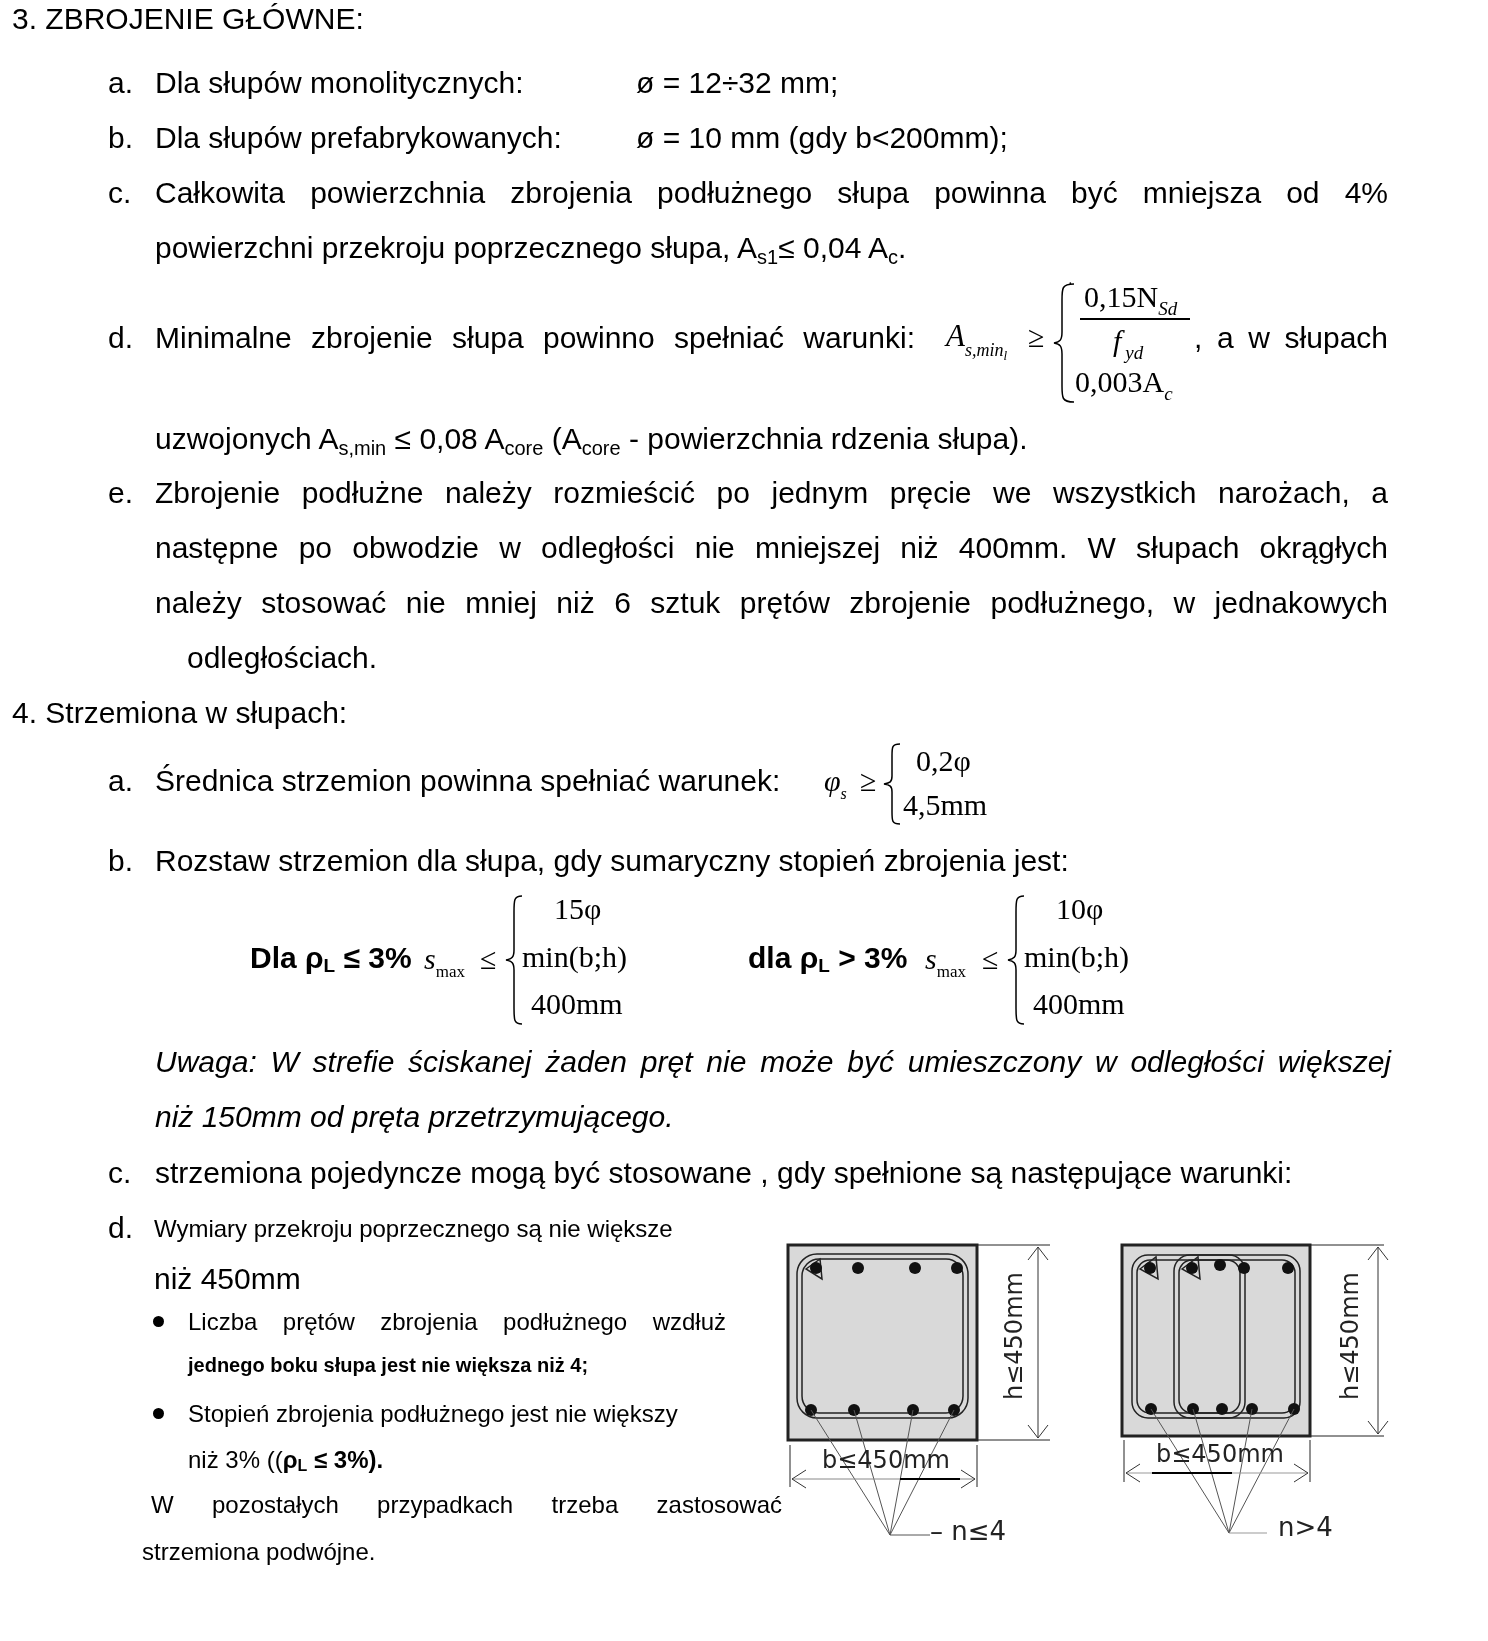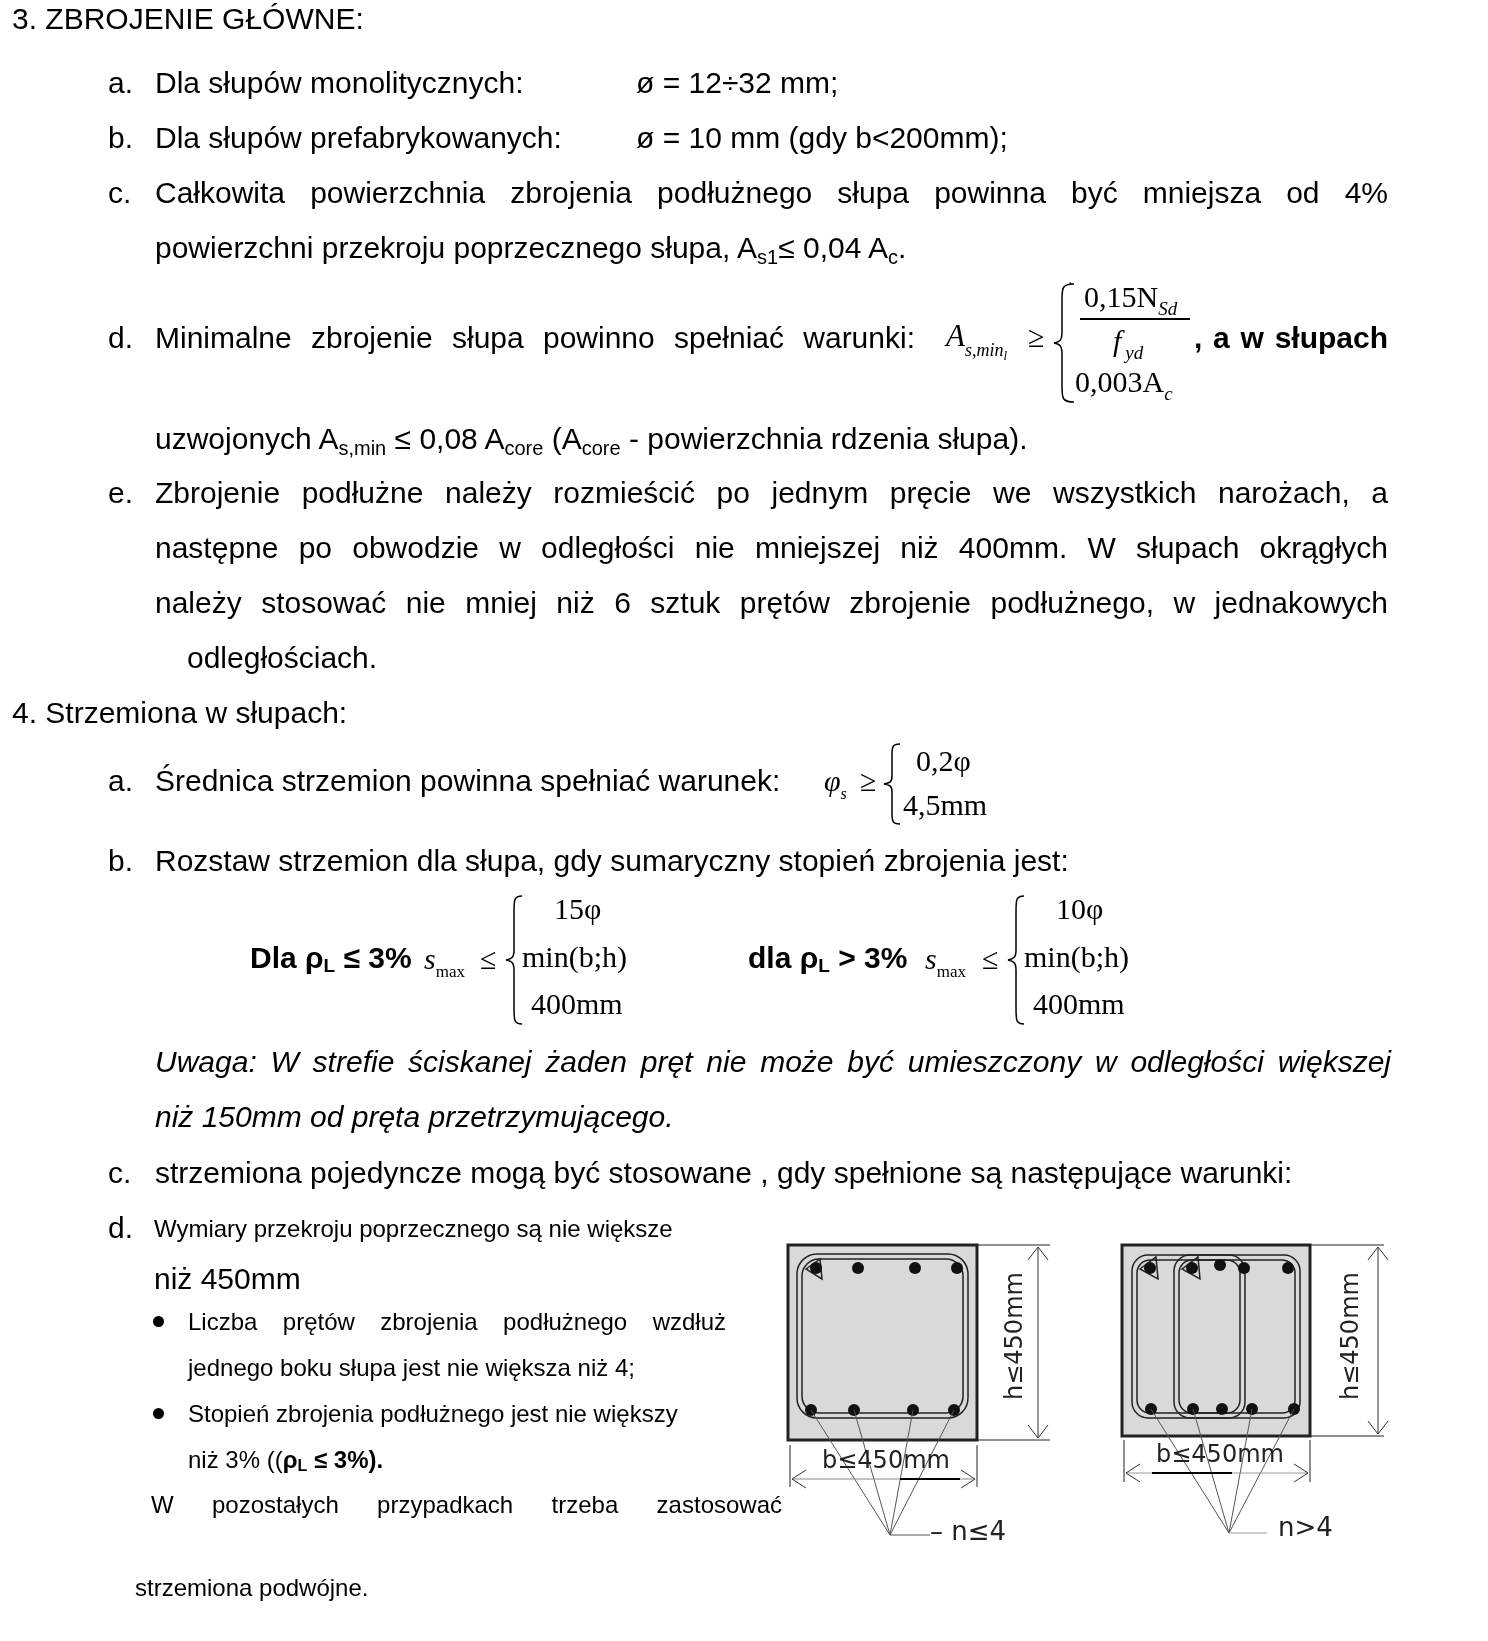--- a/index.html
+++ b/index.html
@@ -46,21 +46,21 @@
 <div class="abs math" style="left:1084px;top:280px;">
   <span>0,15N</span><span class="it" style="font-size:19px;vertical-align:-8px;font-style:italic;">Sd</span>
 </div>
 <div class="abs" style="left:1080px;top:318px;width:110px;height:2px;background:#000;"></div>
 <div class="abs math it" style="left:1113px;top:324px;">
   <span>f</span><span class="it" style="font-size:19px;vertical-align:-8px;margin-left:4px;">yd</span>
 </div>
 <div class="abs math" style="left:1075px;top:365px;">
   <span>0,003A</span><span class="it" style="font-size:19px;vertical-align:-8px;">c</span>
 </div>
-<div class="justify" style="left:1194px;top:321px;width:194px;font-weight:bold;">, a w słupach</div>
+<div class="justify" style="left:1194px;top:321px;width:194px;">, a w słupach</div>
 
 <div class="abs" style="left:155px;top:422px;">
   <span>uzwojonych A</span><span class="sub">s,min</span><span> ≤ 0,08 A</span><span class="sub">core</span><span> (A</span><span class="sub">core</span><span> - powierzchnia rdzenia słupa).</span>
 </div>
 
 <div class="abs" style="left:108px;top:476px;">e.</div>
 <div class="justify" style="left:155px;top:476px;width:1233px;">Zbrojenie podłużne należy rozmieścić po jednym pręcie we wszystkich narożach, a</div>
 <div class="justify" style="left:155px;top:531px;width:1233px;">następne po obwodzie w odległości nie mniejszej niż 400mm. W słupach okrągłych</div>
 <div class="justify" style="left:155px;top:586px;width:1233px;">należy stosować nie mniej niż 6 sztuk prętów zbrojenie podłużnego, w jednakowych</div>
 <div class="abs" style="left:155px;top:641px;margin-left:32px;">odległościach.</div>
@@ -115,30 +115,30 @@
 
 <div class="abs" style="left:108px;top:1156px;">c.</div>
 <div class="abs" style="left:155px;top:1156px;">strzemiona pojedyncze mogą być stosowane , gdy spełnione są następujące warunki:</div>
 
 <div class="abs" style="left:108px;top:1211px;">d.</div>
 <div class="abs" style="left:154px;top:1215px;font-size:24px;">Wymiary przekroju poprzecznego są nie większe</div>
 <div class="abs" style="left:154px;top:1262px;font-size:30px;">niż 450mm</div>
 
 <div class="bullet" style="left:153px;top:1316px;"></div>
 <div class="justify" style="left:188px;top:1308px;width:538px;font-size:24px;">Liczba prętów zbrojenia podłużnego wzdłuż</div>
-<div class="abs" style="left:188px;top:1354px;font-size:24px;">jednego boku słupa jest nie większa niż 4;</div>
+<div class="abs" style="left:188px;top:1354px;font-size:20px;font-weight:bold;">jednego boku słupa jest nie większa niż 4;</div>
 
 <div class="bullet" style="left:153px;top:1408px;"></div>
 <div class="abs" style="left:188px;top:1400px;font-size:24px;">Stopień zbrojenia podłużnego jest nie większy</div>
 <div class="abs" style="left:188px;top:1446px;font-size:24px;">
   <span>niż 3% ((</span><span class="bold">ρ</span><span class="bold" style="font-size:16px;vertical-align:-3px;">L</span><span class="bold"> ≤ 3%).</span>
 </div>
 
 <div class="justify" style="left:151px;top:1491px;width:631px;font-size:24px;">W pozostałych przypadkach trzeba zastosować</div>
-<div class="abs" style="left:135px;top:1538px;font-size:24px;margin-top:36px;">strzemiona podwójne.</div>
+<div class="abs" style="left:142px;top:1538px;font-size:24px;">strzemiona podwójne.</div>
 
 <svg class="abs" style="left:780px;top:1235px;" width="330" height="310">
   <rect x="8" y="10" width="189" height="195" fill="#d9d9d9" stroke="#222" stroke-width="3"></rect>
   <rect x="17" y="19" width="171" height="164" rx="20" fill="none" stroke="#222" stroke-width="1.5"></rect>
   <rect x="22" y="24" width="161" height="154" rx="17" fill="none" stroke="#222" stroke-width="1.5"></rect>
   <path d="M26 34 L40 24 L42 44 Z" fill="none" stroke="#222" stroke-width="1.5"></path>
   <circle cx="36" cy="33" r="6" fill="#111"></circle>
   <circle cx="78" cy="33" r="6" fill="#111"></circle>
   <circle cx="135" cy="33" r="6" fill="#111"></circle>
   <circle cx="177" cy="33" r="6" fill="#111"></circle>

